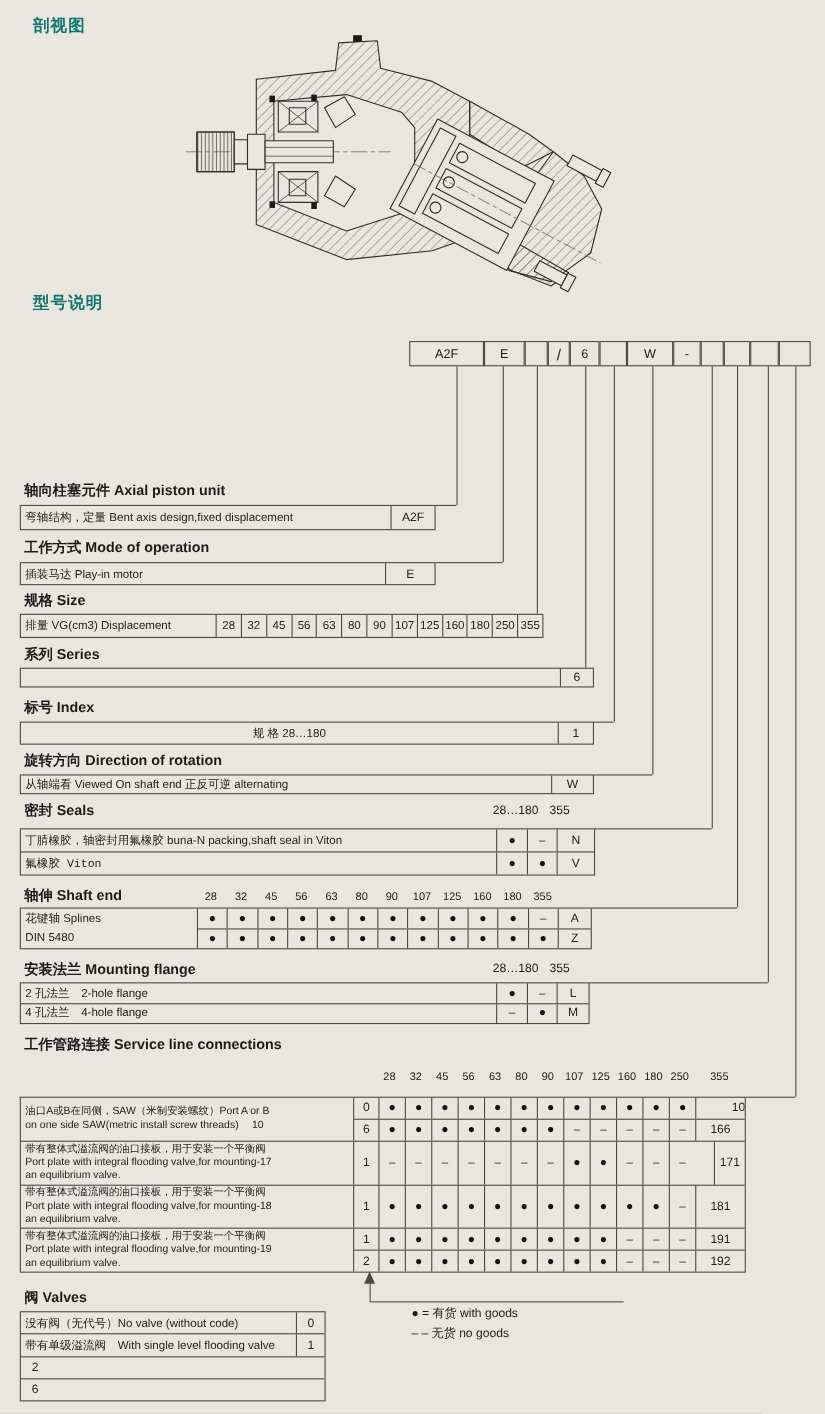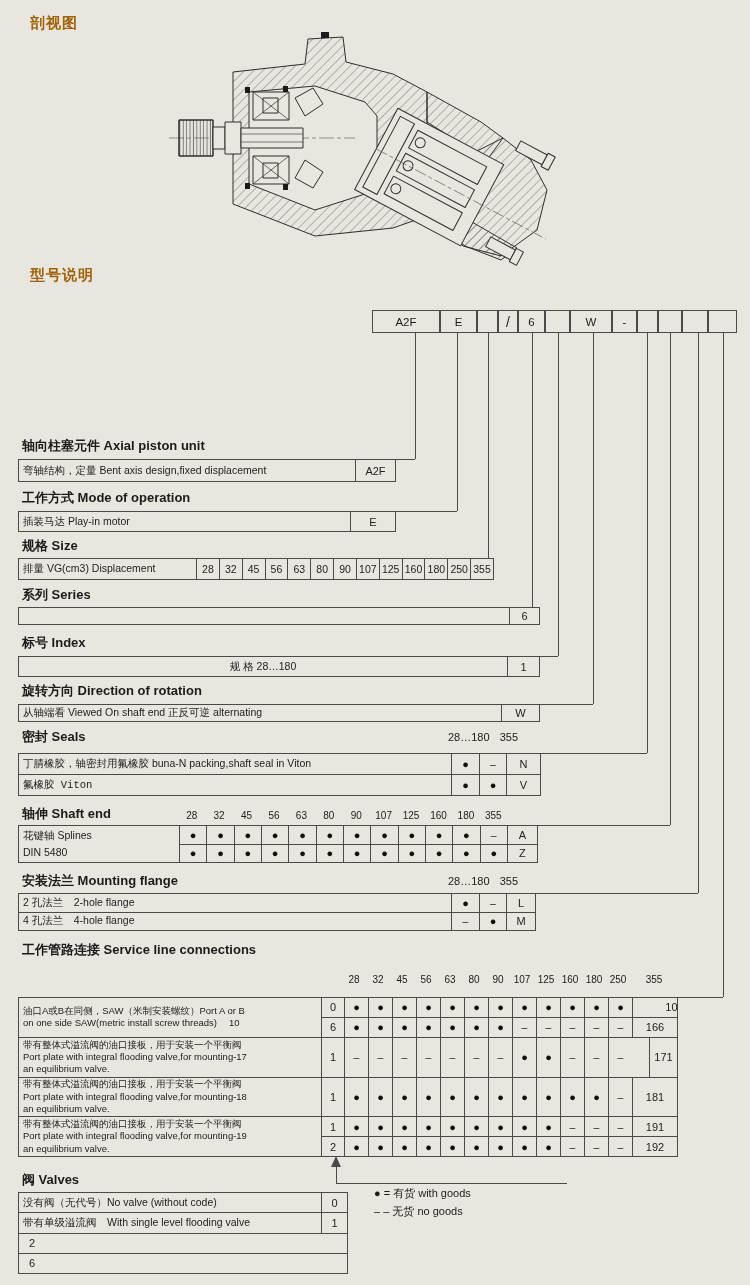--- a/index.html
+++ b/index.html
@@ -1,19 +1,19 @@
 <!DOCTYPE html>
 <html><head>
 <meta charset="utf-8">
 <style>
   html,body{margin:0;padding:0;background:#cfcdc8;}
   .page{position:relative;width:750px;height:1285px;background:#e9e6e0;
         font-family:"Liberation Sans","DejaVu Sans",sans-serif;color:#222;overflow:hidden;}
   .abs{position:absolute;}
-  .h1{position:absolute;font-size:15px;font-weight:bold;color:#a16207;letter-spacing:1px;}
+  .h1{position:absolute;font-size:15px;font-weight:bold;color:#0f766e;letter-spacing:1px;}
   .sec-title{position:absolute;font-size:13px;font-weight:bold;color:#1b1b1b;white-space:nowrap;}
   .range-hdr{position:absolute;font-size:11px;color:#1b1b1b;word-spacing:7px;white-space:nowrap;}
   .codebox{position:absolute;top:310px;height:23px;border:1px solid #4a4a4a;box-sizing:border-box;
            display:flex;align-items:center;justify-content:center;font-size:11.5px;color:#1b1b1b;}
   .vline{position:absolute;width:1px;background:#4a4a4a;}
   .hline{position:absolute;height:1px;background:#4a4a4a;}
   .tbl{position:absolute;border:1px solid #4a4a4a;box-sizing:border-box;display:flex;flex-direction:column;}
   .row{display:flex;flex:1;min-height:0;}
   .row+.row{border-top:1px solid #4a4a4a;}
   .cell{box-sizing:border-box;display:flex;align-items:center;font-size:10.5px;padding:0 4px;
@@ -416,21 +416,21 @@
             <div class="cell c dot" style="width: 24px; flex: 0 0 auto;">●</div>
             <div class="cell c dot" style="width: 24px; flex: 0 0 auto;">●</div>
             <div class="cell c " style="width: 24px; flex: 0 0 auto;">–</div>
             <div class="cell c " style="width: 24px; flex: 0 0 auto;">–</div>
             <div class="cell c " style="width: 24px; flex: 0 0 auto;">–</div>
             <div class="cell c code" style="flex: 1 1 0%;">192</div>
           </div>
         </div>
       </div>
     </div>
-    <div class="tbl" style="left: 18px; top: 1192px; width: 330px; height: 82px;">
+    <div class="tbl" style="left: 18px; top: 1192px; width: 278px; height: 82px;">
       <div class="row">
         <div class="cell" style="flex: 1 1 0%;">没有阀（无代号）No valve (without code)</div>
         <div class="cell c code" style="width: 26px; flex: 0 0 auto;">0</div>
       </div>
       <div class="row">
         <div class="cell" style="flex: 1 1 0%;">带有单级溢流阀　With single level flooding valve</div>
         <div class="cell c code" style="width: 26px; flex: 0 0 auto;">1</div>
       </div>
       <div class="row">
         <div class="cell c code" style="width: 26px; flex: 0 0 auto;">2</div>

